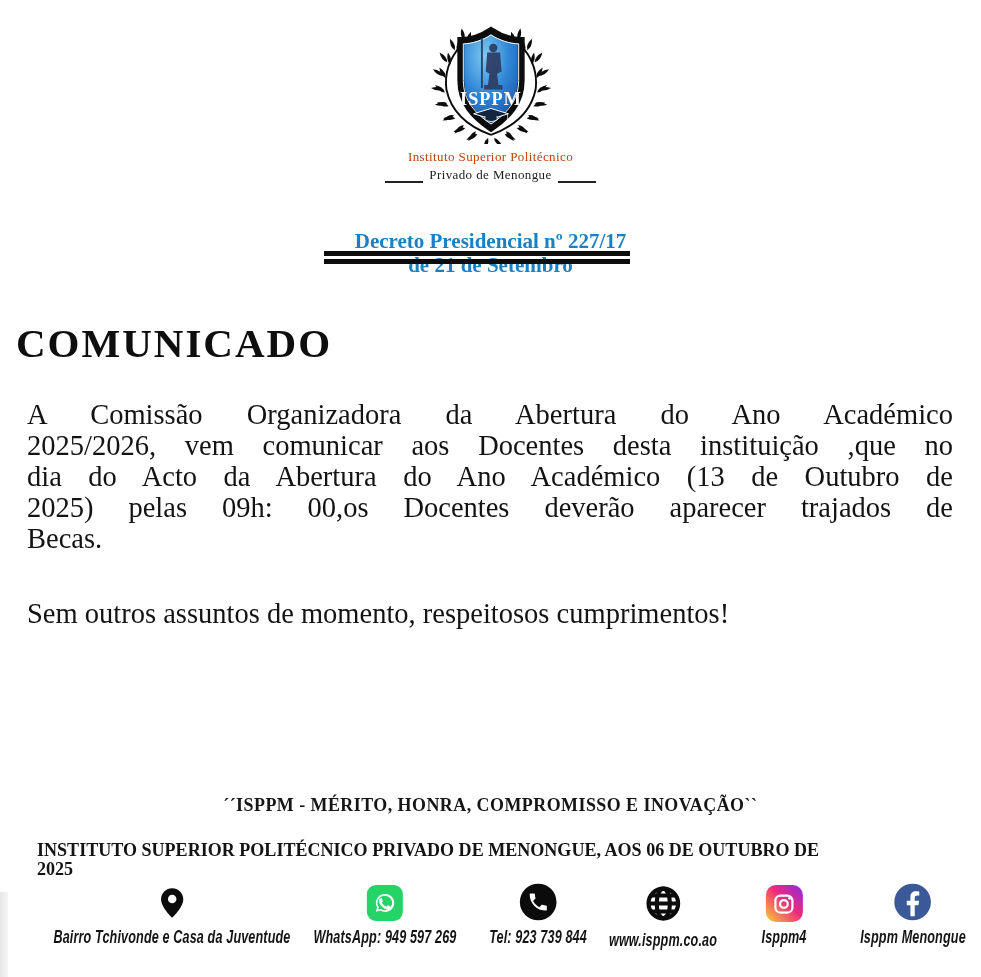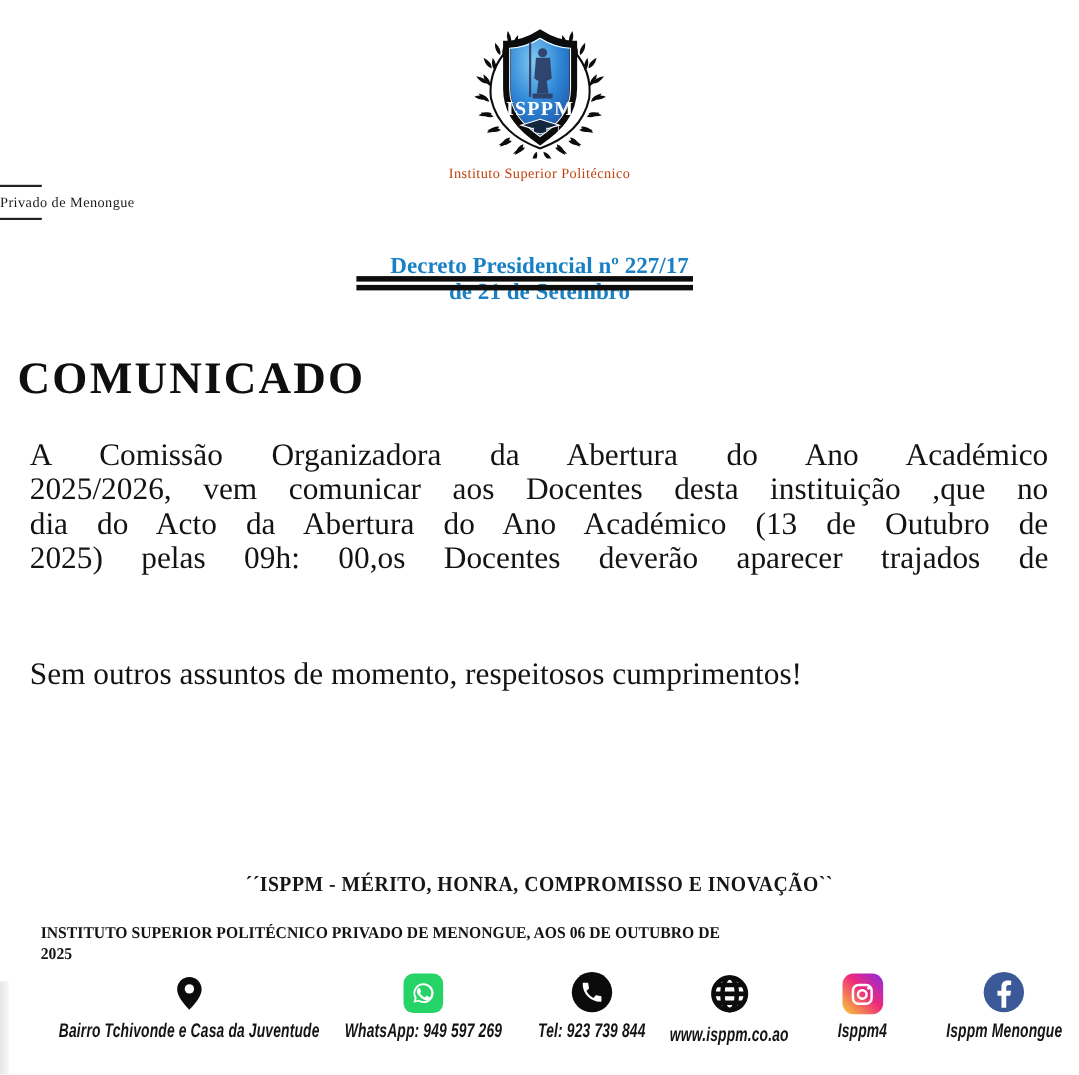--- a/index.html
+++ b/index.html
@@ -11,21 +11,21 @@
     font-family:"Liberation Serif", serif;
     color:#111;
   }
   
   .edge-left{position:absolute;left:0;top:892px;bottom:0;width:8px;
     background:linear-gradient(to right,#e7e7e7,#f6f6f6);}
   
   .logo-block{position:absolute;top:20px;left:0;width:100%;text-align:center;}
   .logo-svg{display:inline-block;}
   .inst1{font-size:13px;letter-spacing:.4px;color:#c2410c;margin-top:1px;}
-  .inst2{display:flex;justify-content:center;align-items:flex-start;gap:6px;margin-top:2px;flex-direction:column;}
+  .inst2{display:flex;justify-content:center;align-items:flex-end;gap:6px;margin-top:2px;}
   .inst2 .dash{width:38px;height:2px;background:#222;}
   .inst2 .t{font-size:13px;color:#1b1b1b;letter-spacing:.4px;}
   
   .decree{position:absolute;top:197px;left:0;width:100%;text-align:center;
     color:#1a80c4;font-weight:bold;font-size:21px;line-height:24px;margin-top:32px;}
   
   .bars{position:absolute;top:251px;left:324px;width:306px;}
   .bars .bar{height:5px;background:#0d0d0d;margin-bottom:3px;}
   
   .title{position:absolute;top:295px;left:16px;width:100%;text-align:left;
@@ -35,21 +35,21 @@
     font-size:28.5px;line-height:31px;color:#131313;}
   .body-par .line{text-align:justify;text-align-last:justify;white-space:normal;}
   .body-par .line.last{text-align-last:left;}
   .closing{position:absolute;top:598px;left:27px;width:926px;
     font-size:28.5px;color:#131313;}
   
   .motto{position:absolute;top:794px;left:0;width:100%;text-align:center;
     font-weight:bold;font-size:19.5px;color:#161616;}
   .motto .cond{display:inline-block;transform:scaleX(.92);transform-origin:center;letter-spacing:.5px;}
   .dateline{position:absolute;top:840px;left:37px;width:930px;
-    font-weight:bold;font-size:15px;line-height:19px;color:#131313;}
+    font-weight:bold;font-size:19px;line-height:19px;color:#131313;}
   .dateline .cond{display:inline-block;transform:scaleX(.95);transform-origin:left;}
   
   .contact{position:absolute;top:882px;transform:translateX(-50%);text-align:center;}
   .c-icon{height:44px;display:flex;align-items:flex-start;justify-content:center;}
   .c-label{margin-top:1px;font-family:"Liberation Sans",sans-serif;font-weight:bold;
     font-size:18px;color:#141414;white-space:nowrap;font-style:italic;}
   .c-label .cond{display:inline-block;transform:scaleX(.7);transform-origin:center;letter-spacing:.2px;}
   .wa-badge{width:36px;height:36px;border-radius:9px;background:#25d366;
     display:flex;align-items:center;justify-content:center;margin-top:3px;}
   .ig-badge{width:37px;height:37px;border-radius:10px;margin-top:3px;
@@ -157,20 +157,21 @@
     <div class="bar"></div>
   </div>
 
   <div class="title">COMUNICADO</div>
 
   <div class="body-par">
     <div class="line">A Comissão Organizadora da Abertura do Ano Académico</div>
     <div class="line">2025/2026, vem comunicar aos Docentes desta instituição ,que no</div>
     <div class="line">dia do Acto da Abertura do Ano Académico (13 de Outubro de</div>
     <div class="line">2025) pelas 09h: 00,os Docentes deverão aparecer trajados de</div>
+    <div class="line last">Becas.</div>
   </div>
   <div class="closing">Sem outros assuntos de momento, respeitosos cumprimentos!</div>
 
   <div class="motto">
     <span class="cond">´´ISPPM - MÉRITO, HONRA, COMPROMISSO E INOVAÇÃO``</span>
   </div>
   <div class="dateline">
     <div><span class="cond">INSTITUTO SUPERIOR POLITÉCNICO PRIVADO DE MENONGUE, AOS 06 DE OUTUBRO  DE</span></div>
     <div><span class="cond">2025</span></div>
   </div>

